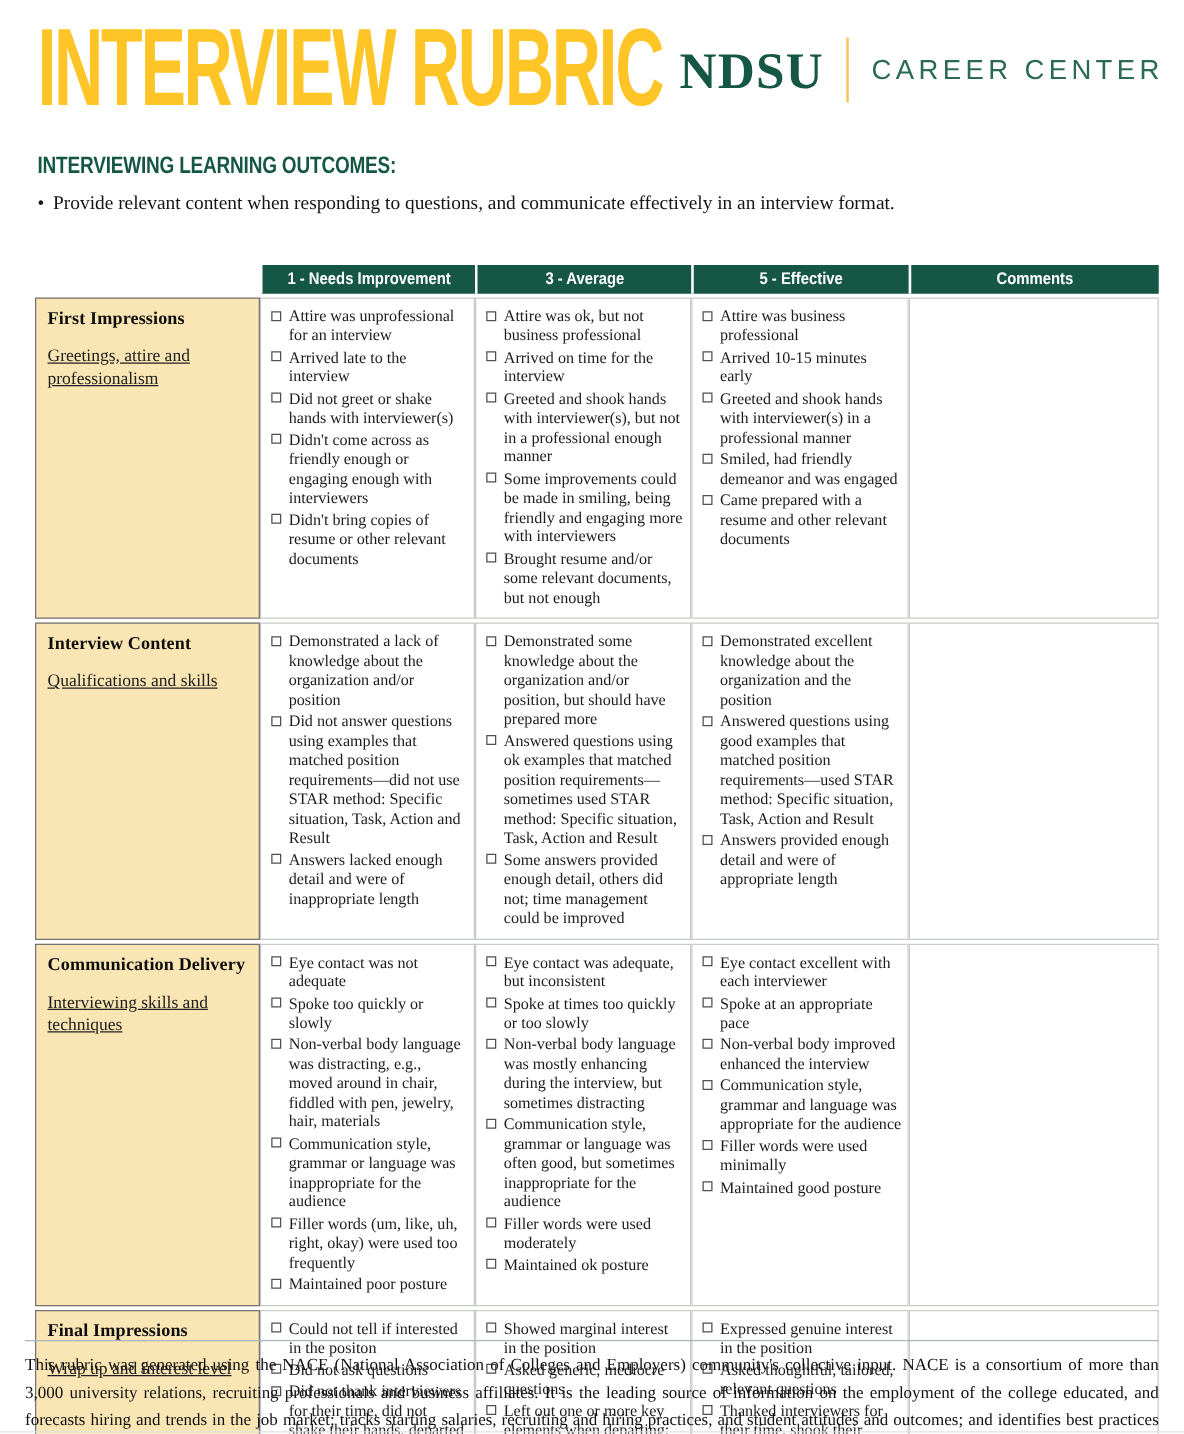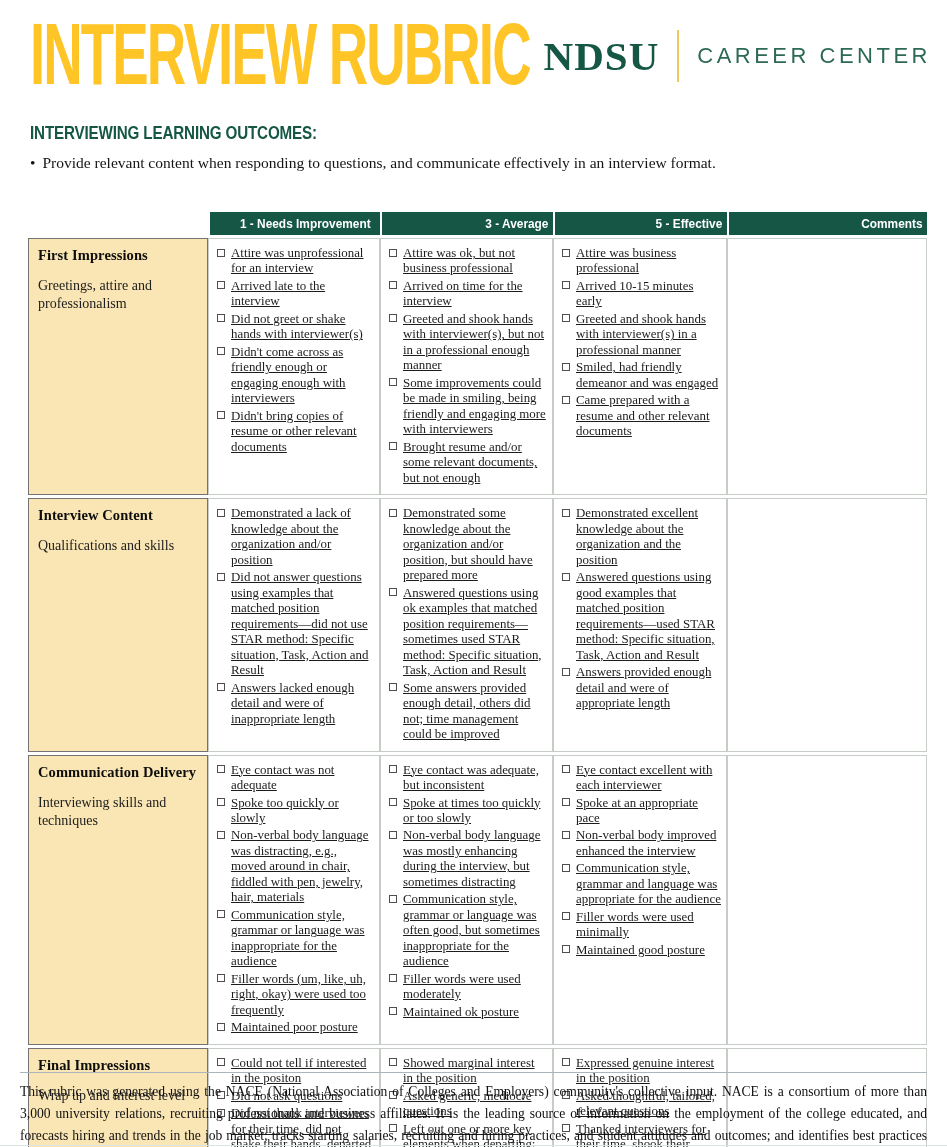--- a/index.html
+++ b/index.html
@@ -89,21 +89,21 @@
     width:899px;
     table-layout:fixed;
   }
   th.spacer{ background:transparent; border:none; }
   th.col-header{
     background:var(--green);
     border:none;
     border-left:2px solid #fff;
     height:23px;
     padding:2px 0 3px 0;
-    text-align:right;
+    text-align:center;
     vertical-align:middle;
   }
   th.col-header:first-of-type{ border-left:none; }
   th.col-header .hdr{
     display:inline-block;
     font-family:"Liberation Sans", sans-serif;
     font-weight:700;
     font-size:13.5px;
     color:#fff;
     transform:scaleX(0.88);
@@ -120,35 +120,35 @@
     font-weight:700;
     font-size:14.5px;
     color:#0d0d0d;
     margin-bottom:13px;
     letter-spacing:0.1px;
   }
   .row-subtitle{
     font-size:14px;
     line-height:1.3;
     color:#202020;
+    text-decoration:underline;
   }
   td.crit-cell, td.comments-cell{
     background:#fff;
     border:1px solid var(--border);
     padding:7px 5px 6px 7px;
   }
   ul.crit-list{ list-style:none; margin:0; padding:0; }
   ul.crit-list li{
     position:relative;
     padding-left:15px;
     font-size:12.9px;
     line-height:1.2;
     margin-bottom:2px;
     color:var(--ink);
-    text-decoration:underline;
   }
   ul.crit-list .cb{
     position:absolute; left:1px; top:2.5px;
     width:8px; height:8px;
     border:1px solid #4f4f4f;
     background:#fff;
   }
 
   
   .footer{

